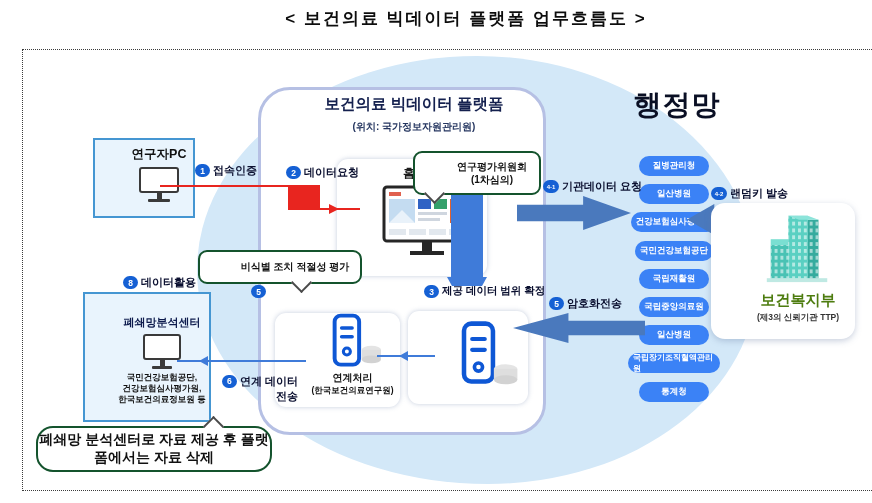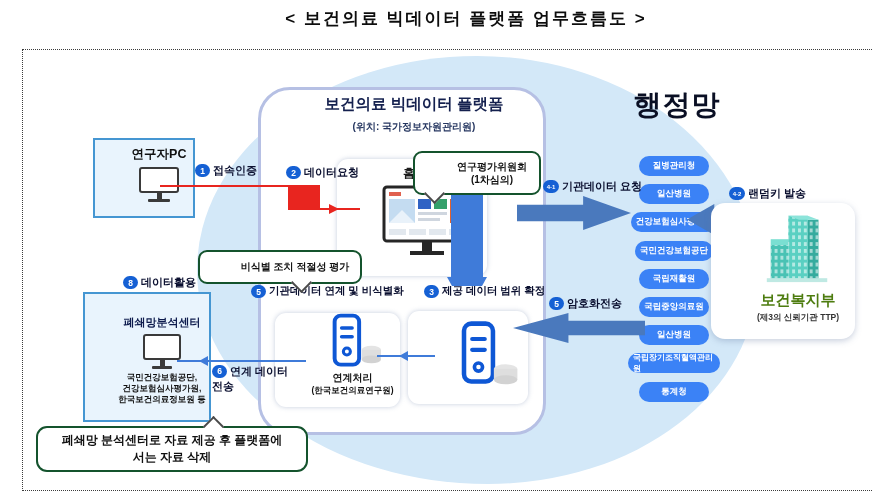--- a/index.html
+++ b/index.html
@@ -29,22 +29,22 @@
   .server-box-left{left:275px;top:313px;width:95px;height:94px;text-align:center;}
   .link-line1{font-size:10px;font-weight:bold;color:#111;margin-top:-2px;}
   .link-line2{font-size:8.5px;font-weight:bold;color:#111;}
 
   
   .bubble{background:#fff;border:2px solid #14532d;border-radius:9px;z-index:4;
           font-weight:bold;color:#111;display:flex;align-items:center;justify-content:center;
           text-align:center;}
   .committee-bubble{left:413px;top:151px;width:94px;height:40px;font-size:10px;line-height:1.3;}
   .deid-bubble{left:198px;top:250px;width:130px;height:30px;font-size:10px;}
-  .delete-bubble{left:36px;top:426px;width:232px;height:42px;font-size:12px;
-                 border-width:2.5px;border-radius:11px;padding:0 18px;}
+  .delete-bubble{left:36px;top:426px;width:232px;height:42px;font-size:14px;
+                 border-width:2.5px;border-radius:17px;padding:0 0;}
   .tail{position:absolute;width:13px;height:13px;background:#fff;}
   .tail-down{transform:rotate(45deg);border-right:2px solid #4a4a4a;border-bottom:2px solid #4a4a4a;}
   .tail-up{transform:rotate(45deg);border-left:2.5px solid #4a4a4a;border-top:2.5px solid #4a4a4a;}
 
   
   .step{display:flex;align-items:flex-start;gap:3px;font-size:11px;font-weight:bold;
         color:#0b1030;white-space:nowrap;z-index:4;}
   .badge{flex:0 0 auto;min-width:13px;height:13px;padding:0 1px;border-radius:8px;background:#1560d4;
          color:#fff;font-size:8.5px;font-weight:bold;display:inline-flex;align-items:center;
          justify-content:center;margin-top:1px;}
@@ -172,21 +172,20 @@
       <line x1="31" y1="33" x2="45" y2="33" stroke="#0e57d5" stroke-width="4.5" stroke-linecap="round"></line>
       <circle cx="38" cy="52" r="4.5" fill="none" stroke="#0e57d5" stroke-width="4"></circle>
       <ellipse cx="68" cy="54" rx="13" ry="5" fill="#e4e4e4"></ellipse>
       <rect x="55" y="54" width="26" height="12" fill="#dedede"></rect>
       <ellipse cx="68" cy="66" rx="13" ry="5" fill="#d2d2d2"></ellipse>
     </svg>
   </div>
 
   <div class="abs step" style="left:221px;top:284px;font-size:10.5px;">
     <span class="badge">5</span>
-    <span>기관데이터 연계 및 비식별화</span>
   </div>
   <div class="abs white-card server-box-left">
     <svg width="78" height="56" viewBox="0 0 86 64">
       <rect x="22" y="3" width="28" height="56" rx="7" fill="#fff" stroke="#0e57d5" stroke-width="4.5"></rect>
       <line x1="30" y1="17" x2="42" y2="17" stroke="#0e57d5" stroke-width="4" stroke-linecap="round"></line>
       <line x1="30" y1="27" x2="42" y2="27" stroke="#0e57d5" stroke-width="4" stroke-linecap="round"></line>
       <circle cx="36" cy="44" r="4" fill="none" stroke="#0e57d5" stroke-width="3.5"></circle>
       <ellipse cx="64" cy="42" rx="11" ry="4.5" fill="#e4e4e4"></ellipse>
       <rect x="53" y="42" width="22" height="11" fill="#dedede"></rect>
       <ellipse cx="64" cy="53" rx="11" ry="4.5" fill="#d2d2d2"></ellipse>
@@ -198,21 +197,21 @@
   <div class="abs hline" style="left:377px;top:355px;width:28px;"></div>
   <div class="abs ah ah-left-blue" style="left:369px;top:351px;"></div>
 
   <div class="abs bubble deid-bubble">
     <span>비식별 조치 적절성 평가</span>
     <div class="tail tail-down" style="left:94px;bottom:-8px;"></div>
   </div>
 
   <div class="abs hline" style="left:177px;top:360px;width:99px;"></div>
   <div class="abs ah ah-left-blue" style="left:169px;top:356px;"></div>
-  <div class="abs" style="left:182px;top:364px;width:86px;text-align:left;font-size:11px;font-weight:bold;color:#0b1030;z-index:4;line-height:1.35;">
+  <div class="abs" style="left:182px;top:374px;width:86px;text-align:right;font-size:11px;font-weight:bold;color:#0b1030;z-index:4;line-height:1.35;">
     <span class="badge" style="vertical-align:1px;">6</span>
     <span>연계 데이터 전송</span>
   </div>
 
   <div class="abs step" style="left:93px;top:275px;">
     <span class="badge">8</span>
     <span>데이터활용</span>
   </div>
   <div class="abs blue-outline-box closed-box">
     <div class="cc-title">폐쇄망분석센터</div>
@@ -246,21 +245,21 @@
     <div class="inst wide">국립장기조직혈액관리원</div>
     <div class="inst">통계청</div>
   </div>
 
   <div class="abs step" style="left:513px;top:179px;">
     <span class="badge small">4-1</span>
     <span>기관데이터 요청</span>
   </div>
   <div class="abs block-arrow-right" style="left:517px;top:196px;width:84px;height:34px;"></div>
 
-  <div class="abs step" style="left:699px;top:186px;">
+  <div class="abs step" style="left:681px;top:186px;">
     <span class="badge small">4-2</span>
     <span>랜덤키 발송</span>
   </div>
   <div class="abs block-arrow-left" style="left:687px;top:204px;width:35px;height:31px;"></div>
 
   <div class="abs mohw-box">
     <svg width="74" height="78" viewBox="0 0 72 80" style="margin-top:5px;">
       <defs>
         <pattern id="win" width="6" height="7" patternUnits="userSpaceOnUse">
           <rect width="3" height="4" fill="#ffffff" opacity="0.55"></rect>

